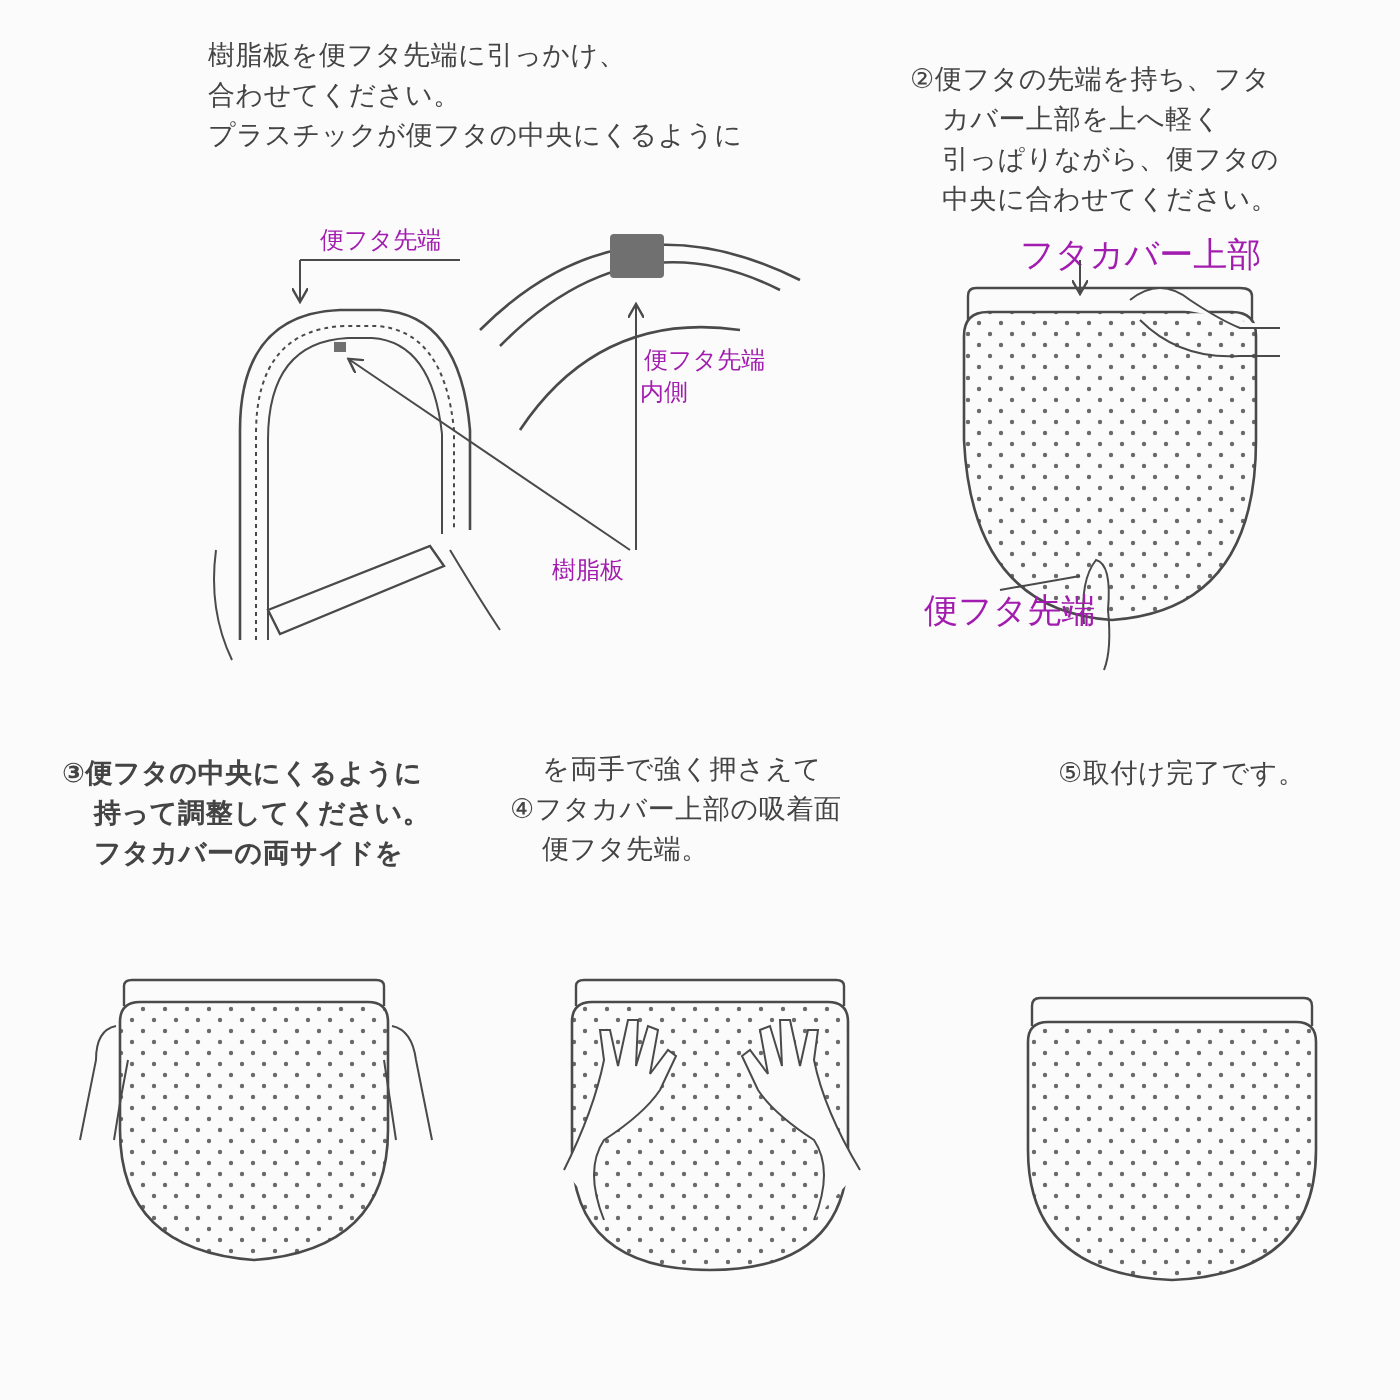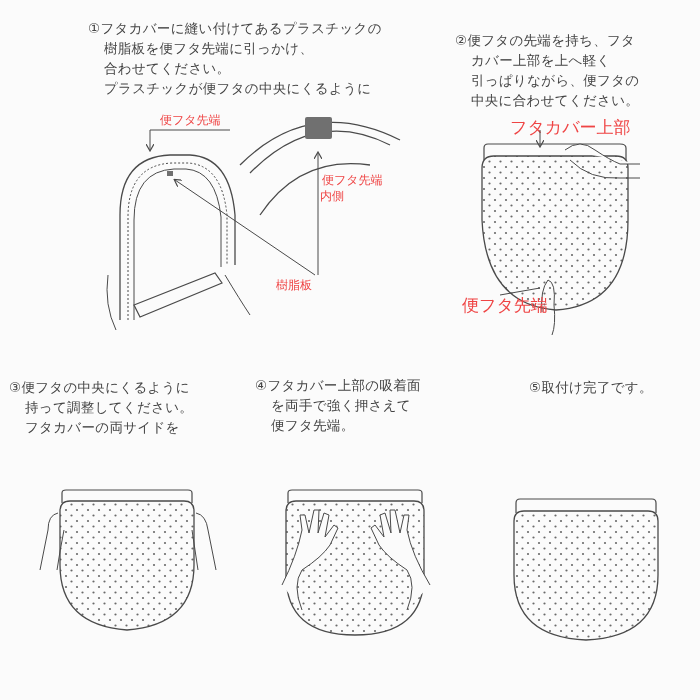--- a/index.html
+++ b/index.html
@@ -1,41 +1,40 @@
 <!DOCTYPE html>
 <html><head>
 <meta charset="utf-8">
 <style>
   html, body { margin:0; padding:0; background:#fbfbfb; }
   body { width:700px; height:700px; position:relative; overflow:hidden;
          font-family:"DejaVu Sans", sans-serif; color:#3a3a3a; }
   .step { position:absolute; font-size:13.5px; line-height:20px; letter-spacing:0.3px; color:#444; }
   .step .line { display:block; white-space:nowrap; }
   .step .indent { padding-left:16px; }
-  .label { position:absolute; font-size:12px; color:#ef4444; white-space:nowrap; }
+  .label { position:absolute; font-size:12px; color:#a21caf; white-space:nowrap; }
   .label.small { font-size:17px; }
   svg.fig { position:absolute; overflow:visible; }
 </style>
 </head>
 <body>
 
 <svg width="0" height="0" style="position:absolute">
   <defs>
     <pattern id="dots" width="11" height="11" patternUnits="userSpaceOnUse">
       <circle cx="3" cy="3" r="1.1" fill="#6a6a6a"></circle>
       <circle cx="8.5" cy="8.5" r="1.1" fill="#6a6a6a"></circle>
     </pattern>
     <marker id="arrow" markerWidth="8" markerHeight="8" refX="6" refY="4" orient="auto">
       <path d="M0,0 L7,4 L0,8" fill="none" stroke="#4a4a4a" stroke-width="1.2"></path>
     </marker>
   </defs>
 </svg>
 
 <div class="step" style="left:88px; top:18px;">
-  <span class="line"><span>①</span><span>フタカバーに縫い付けてあるプラスチックの</span></span>
   <span class="line indent">樹脂板を便フタ先端に引っかけ、</span>
   <span class="line indent">合わせてください。</span>
   <span class="line indent">プラスチックが便フタの中央にくるように</span>
 </div>
 
 <div class="step" style="left:455px; top:30px;">
   <span class="line"><span>②</span><span>便フタの先端を持ち、フタ</span></span>
   <span class="line indent">カバー上部を上へ軽く</span>
   <span class="line indent">引っぱりながら、便フタの</span>
   <span class="line indent">中央に合わせてください。</span>
@@ -78,29 +77,29 @@
   <path d="M12,48 Q12,36 24,36 L146,36 Q158,36 158,48 L158,100 Q158,185 86,190 Q16,185 12,100 Z" stroke="#4a4a4a" stroke-width="1.3" fill="url(#dots)"></path>
 
   <path d="M95,30 Q110,18 125,30 Q140,40 150,44 L170,44" stroke="#4a4a4a" stroke-width="1" fill="#fbfbfb"></path>
   <path d="M100,40 Q120,60 150,58 L170,58" stroke="#4a4a4a" stroke-width="1" fill="none"></path>
 
   <path d="M72,192 Q70,170 78,160 Q86,162 84,185 Q86,205 82,215" stroke="#4a4a4a" stroke-width="1" fill="none"></path>
   <path d="M30,175 L70,168" stroke="#4a4a4a" stroke-width="1" fill="none"></path>
 </svg>
 <span class="label small" style="left:462px; top:294px;">便フタ先端</span>
 
-<div class="step" style="left:9px; top:377px;">
+<div class="step" style="left:31px; top:377px;font-weight:bold;">
   <span class="line"><span>③</span><span>便フタの中央にくるように</span></span>
   <span class="line indent">持って調整してください。</span>
   <span class="line indent">フタカバーの両サイドを</span>
 </div>
 
 <div class="step" style="left:255px; top:375px;">
+  <span class="line indent">を両手で強く押さえて</span>
   <span class="line"><span>④</span><span>フタカバー上部の吸着面</span></span>
-  <span class="line indent">を両手で強く押さえて</span>
   <span class="line indent">便フタ先端。</span>
 </div>
 
 <div class="step" style="left:529px; top:377px;">
   <span class="line"><span>⑤</span><span>取付け完了です。</span></span>
 </div>
 
 <svg class="fig" width="220" height="180" style="left:30px; top:485px;" viewBox="0 0 220 180">
   <path d="M32,18 L32,8 Q32,5 36,5 L158,5 Q162,5 162,8 L162,18" stroke="#4a4a4a" stroke-width="1.2" fill="none"></path>
   <path d="M30,26 Q30,16 40,16 L154,16 Q164,16 164,26 L164,80 Q164,140 97,145 Q30,140 30,80 Z" stroke="#4a4a4a" stroke-width="1.3" fill="url(#dots)"></path>

